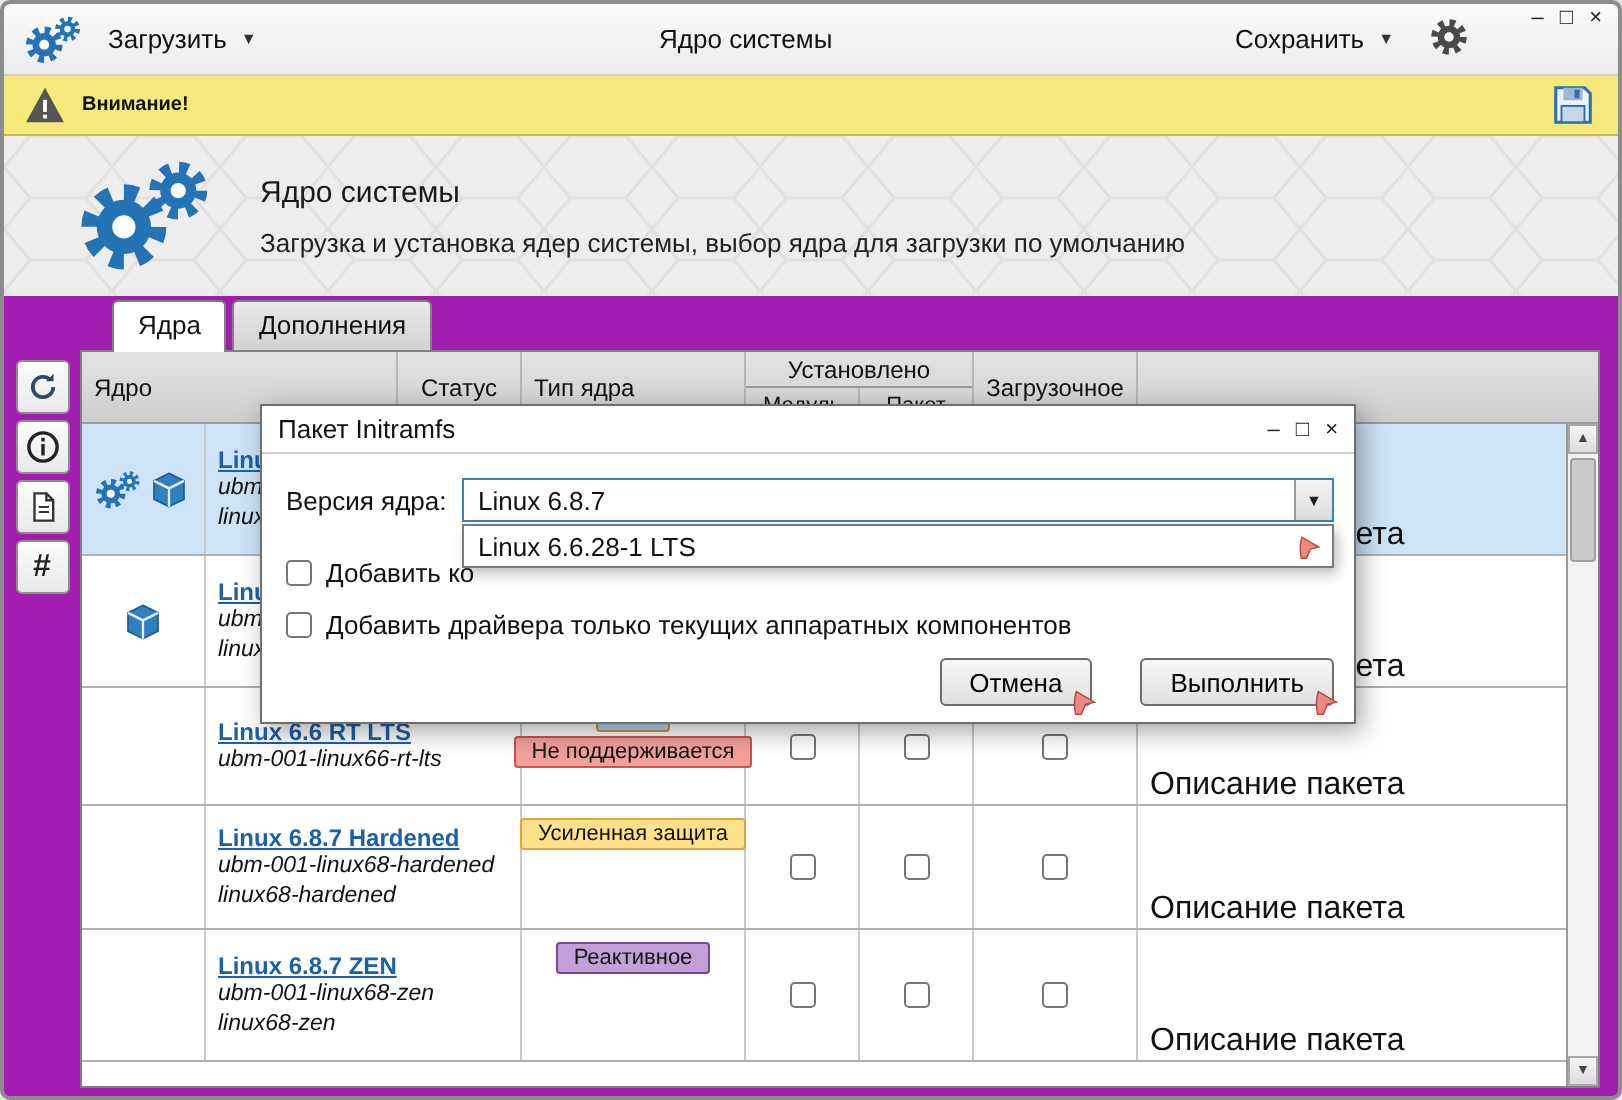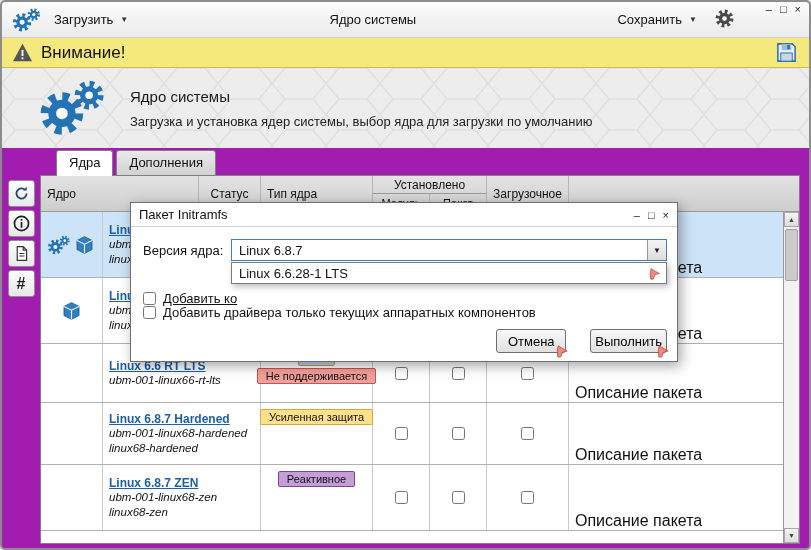--- a/index.html
+++ b/index.html
@@ -34,21 +34,21 @@
   .tb-gear svg { width:19px; height:19px; color:#4a4a4a; }
   .win-controls { position:absolute; top:1px; right:8px; display:flex; gap:8px; font-size:11px; color:#222; line-height:13px; }
   .win-controls span { cursor:pointer; }
 
   
   .warnbar {
     height:30px; display:flex; align-items:center; gap:8px;
     background:#f5e97b; border-bottom:1px solid #cdb94e; padding:0 10px;
   }
   .warn-ic { width:21px; height:19px; flex:0 0 auto; }
-  .warn-text { font-size:17px; }
+  .warn-text { font-size:10px;font-weight:bold; }
   .spacer { flex:1; }
   .warn-save { background:none; border:none; width:26px; height:24px; padding:0; cursor:pointer; }
   .warn-save svg { width:23px; height:23px; }
 
   
   .hero {
     height:80px; background:#ededed; position:relative; overflow:hidden;
     display:flex; align-items:center; gap:26px; padding-left:36px;
   }
   .hexbg { position:absolute; inset:0; width:100%; height:100%; }
@@ -139,25 +139,25 @@
   .dlg-body { flex:1; position:relative; font-size:13px; }
   .ver-label { position:absolute; left:12px; top:16px; }
   .combo { position:absolute; left:100px; right:10px; top:12px; height:22px; border:1px solid #3f7fbe; background:#fff; display:flex; align-items:center; cursor:pointer; }
   .combo-val { flex:1; padding:0 7px; font-size:13px; }
   .combo-btn { width:19px; align-self:stretch; border-left:1px solid #9a9a9a; background:linear-gradient(#f4f4f4,#dcdcdc); display:flex; align-items:center; justify-content:center; font-size:8px; color:#222; cursor:pointer; }
   .combo-popup { position:absolute; left:100px; right:10px; top:35px; border:1px solid #7a7a7a; background:#fff; z-index:5; box-shadow:2px 3px 6px rgba(0,0,0,.25); }
   .combo-item { height:20px; display:flex; align-items:center; padding:0 7px; font-size:13px; position:relative; cursor:pointer; }
   .combo-item .marker { position:absolute; right:4px; top:3px; width:14px; height:14px; }
   .chk { position:absolute; display:flex; align-items:center; gap:7px; cursor:pointer; white-space:nowrap; }
   .chk input { width:13px; height:13px; margin:0; }
-  .chk1 { left:12px; top:64px;text-decoration:underline; }
+  .chk1 { left:12px; top:52px; }
   .chk2 { left:12px; top:78px; }
   .dlg-buttons { position:absolute; right:10px; bottom:8px; display:flex; gap:24px; }
   .btn {
-    position:relative; min-width:70px; height:24px; padding:0 4px;
+    position:relative; min-width:70px; height:24px; padding:0 14px;
     border:1px solid #6e6e6e; border-radius:3px;
     background:linear-gradient(#f8f8f8,#e0e0e0);
     font:13px "Liberation Sans","DejaVu Sans",sans-serif; cursor:pointer;
   }
   .btn .marker { position:absolute; right:-5px; bottom:-6px; width:15px; height:15px; }
 </style>
 </head>
 <body>
 
 <svg width="0" height="0" style="position:absolute">

